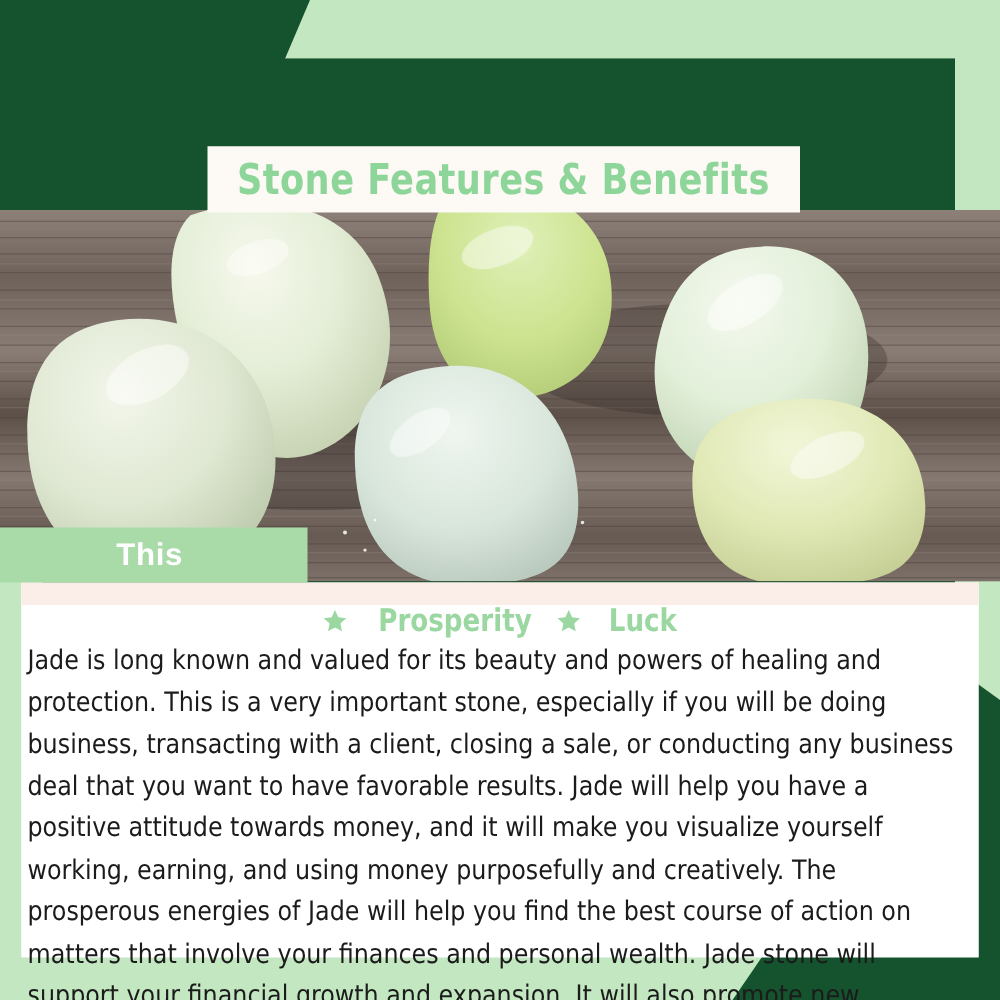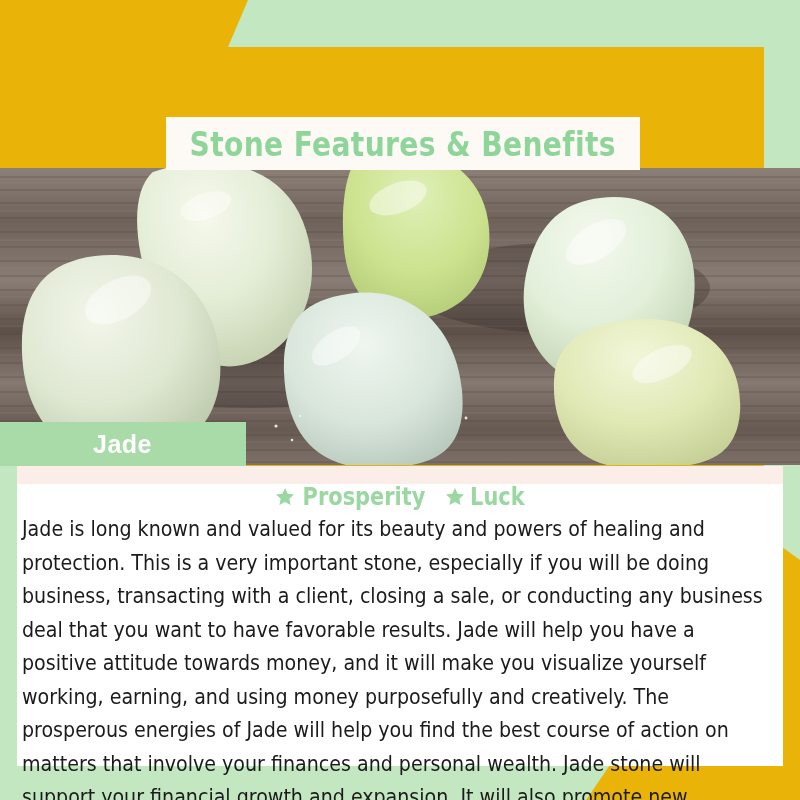--- a/index.html
+++ b/index.html
@@ -9,21 +9,21 @@
   }
   body {
     font-family: "Liberation Sans", sans-serif;
   }
 
   #infographic {
     position: relative;
     width: 800px;
     height: 800px;
     overflow: hidden;
-    background: #eab308;
+    background: #14532d;
   }
 
   
   .deco {
     position: absolute;
     background: #c3e7c1;
   }
   .deco-top-right {
     top: 0;
     left: 228px;
@@ -134,21 +134,21 @@
     width: 100%;
     display: flex;
     align-items: center;
     justify-content: center;
     gap: 14px;
     z-index: 6;
   }
   .benefit {
     display: flex;
     align-items: center;
-    gap: 2px;
+    gap: 19px;
   }
   .star-icon {
     display: inline-block;
     width: 22px;
     height: 22px;
     color: #9ad7a1;
     line-height: 1;
   }
   .star-icon svg { display: block; }
   .benefit-label {
@@ -267,21 +267,21 @@
           <circle cx="466" cy="250" r="1.4"></circle>
       </g>
     </svg>
   </div>
 
   <div class="title-band">
     <div class="title-text">Stone Features &amp; Benefits</div>
   </div>
 
   <div class="jade-band">
-    <div class="jade-text">Jade</div>
+    <div class="jade-text">This</div>
   </div>
 
   <div class="content-panel">
     <div class="panel-tint"></div>
 
     <div class="benefits">
       <div class="benefit">
         <span class="star-icon">
           <svg viewBox="0 0 24 24" width="22" height="22" aria-hidden="true">
             <path fill="currentColor" d="M12 2.2l2.9 6.3 6.9.8-5.1 4.7 1.4 6.8L12 17.4 5.9 20.8l1.4-6.8L2.2 9.3l6.9-.8z"></path>

